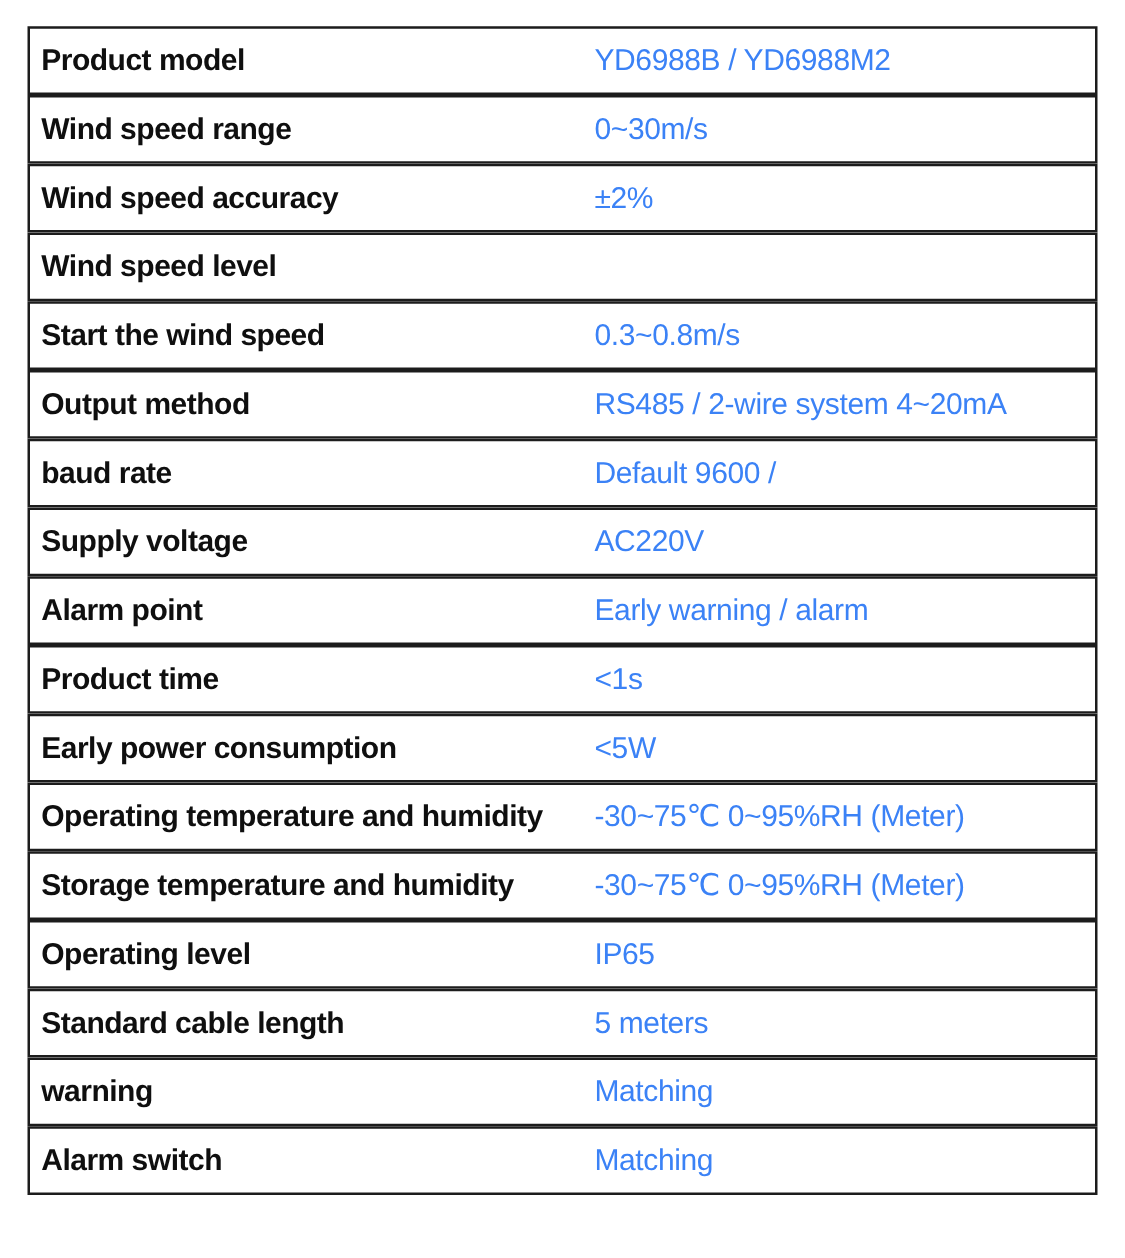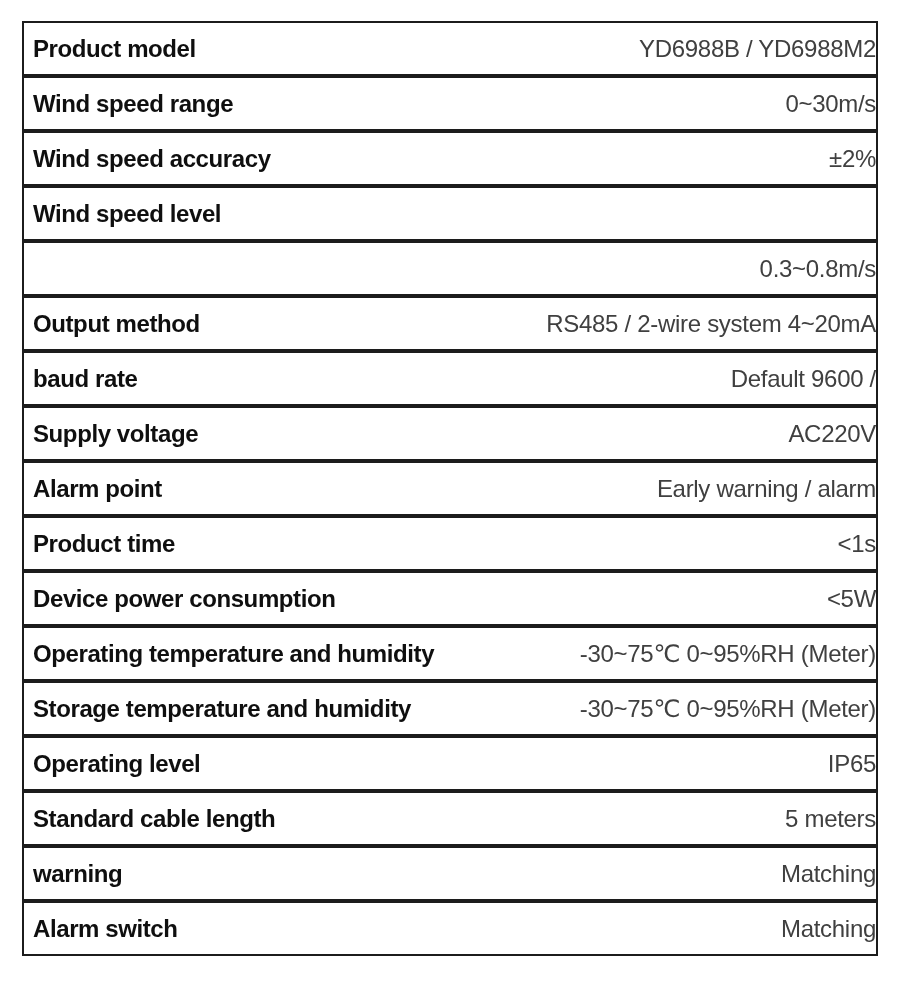--- a/index.html
+++ b/index.html
@@ -39,25 +39,25 @@
     flex: 0 0 53%;
     padding-left: 9px;
     box-sizing: border-box;
     font-size: 24px;
     font-weight: bold;
     letter-spacing: -0.4px;
     color: #0f0f0f;
   }
   .cell.row-value {
     flex: 1 1 auto;
-    text-align: right;
+    text-align: left;
     font-size: 24px;
     font-weight: 400;
     letter-spacing: -0.3px;
-    color: #404040;
+    color: #3b82f6;
   }
 </style>
 </head>
 <body>
 
 <div class="page">
   <div class="spec-table" id="spec-table">
   <div class="spec-row">
     <div class="cell row-label">Product model</div>
     <div class="cell row-value">YD6988B / YD6988M2</div>
@@ -71,20 +71,21 @@
   <div class="spec-row">
     <div class="cell row-label">Wind speed accuracy</div>
     <div class="cell row-value">±2%</div>
   </div>
 
   <div class="spec-row">
     <div class="cell row-label">Wind speed level</div>
   </div>
 
   <div class="spec-row">
+    <div class="cell row-label">Start the wind speed</div>
     <div class="cell row-value">0.3~0.8m/s</div>
   </div>
 
   <div class="spec-row">
     <div class="cell row-label">Output method</div>
     <div class="cell row-value">RS485 / 2-wire system 4~20mA</div>
   </div>
 
   <div class="spec-row">
     <div class="cell row-label">baud rate</div>
@@ -100,21 +101,21 @@
     <div class="cell row-label">Alarm point</div>
     <div class="cell row-value">Early warning / alarm</div>
   </div>
 
   <div class="spec-row">
     <div class="cell row-label">Product time</div>
     <div class="cell row-value">&lt;1s</div>
   </div>
 
   <div class="spec-row">
-    <div class="cell row-label">Device power consumption</div>
+    <div class="cell row-label">Early power consumption</div>
     <div class="cell row-value">&lt;5W</div>
   </div>
 
   <div class="spec-row">
     <div class="cell row-label">Operating temperature and humidity</div>
     <div class="cell row-value">-30~75℃ 0~95%RH (Meter)</div>
   </div>
 
   <div class="spec-row">
     <div class="cell row-label">Storage temperature and humidity</div>

